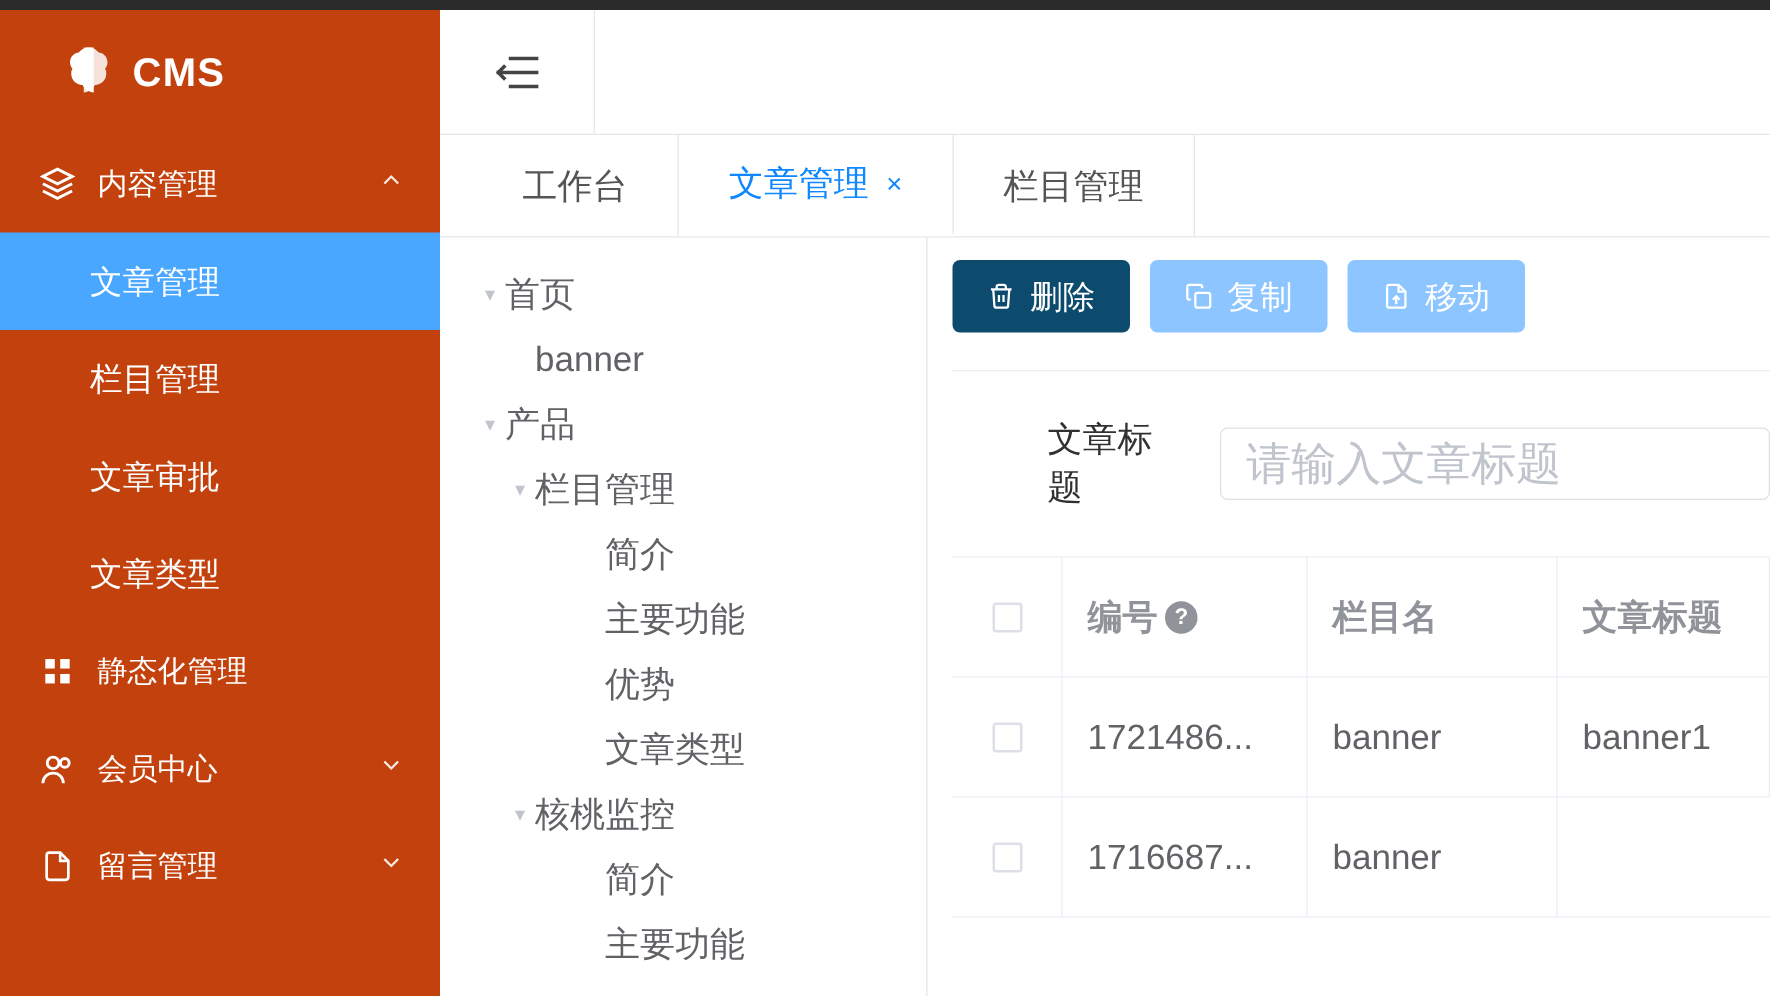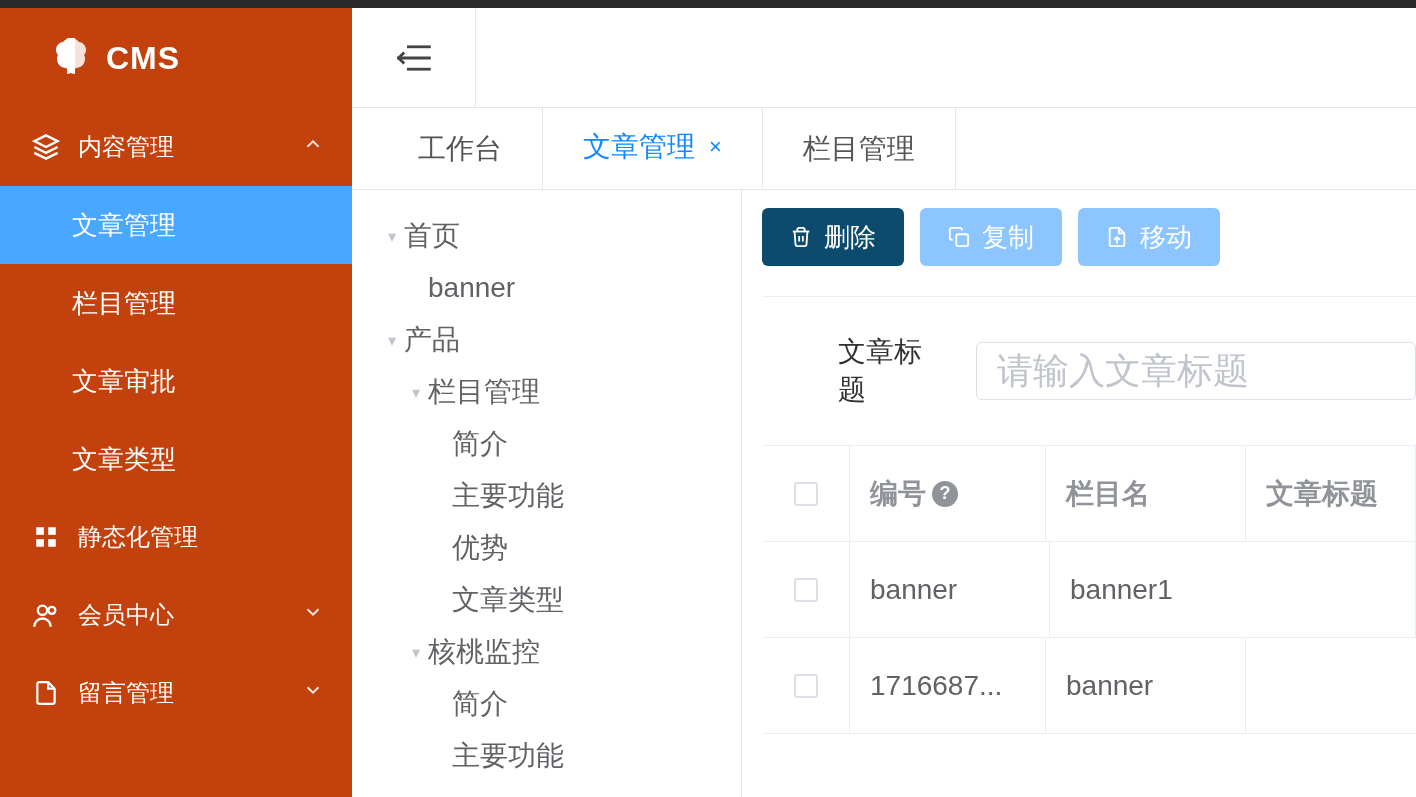--- a/index.html
+++ b/index.html
@@ -38,21 +38,21 @@
 
 .content { flex: 1; display: flex; overflow: hidden; }
 
 
 .tree-col { width: 390px; border-right: 1px solid #e6e6e6; padding: 20px 0 0 0; overflow-y: auto; }
 .tree-node { display: flex; align-items: center; height: 52px; font-size: 28px; color: #606266; cursor: pointer; padding-left: 0; }
 .tree-node .tri { width: 24px; display: inline-flex; justify-content: center; color: #c0c4cc; font-size: 16px; }
 .tree-node .tlabel { }
 .tree-indent-0 { padding-left: 28px; }
 .tree-indent-1 { padding-left: 52px; }
-.tree-indent-2 { padding-left: 76px; }
+.tree-indent-2 { padding-left: 108px; }
 
 
 .right-col { flex: 1; display: flex; flex-direction: column; padding: 18px 0 0 20px; overflow: hidden; }
 .actions { display: flex; gap: 16px; padding-bottom: 30px; border-bottom: 1px solid #ebeef5; }
 .btn { display: inline-flex; align-items: center; gap: 12px; height: 58px; padding: 0 28px; border-radius: 6px; font-size: 26px; color: #fff; cursor: pointer; border: none; }
 .btn.red { background: #0c4a6e; }
 .btn.blue { background: #8cc5ff; }
 .btn svg { width: 22px; height: 22px; stroke: #fff; stroke-width: 2; fill: none; }
 
 .filter-row { display: flex; align-items: center; padding: 36px 0 36px 76px; gap: 30px; }
@@ -287,20 +287,21 @@
                   <span>栏目名</span>
                 </div>
               <div class="cell c3">
                   <span>文章标题</span>
                 </div>
             </div>
             <div class="row">
               <div class="cell cb">
                   <div class="checkbox"></div>
                 </div>
+              <div class="cell c1">1721486...</div>
               <div class="cell c2">banner</div>
               <div class="cell c3">banner1</div>
             </div>
             <div class="row">
               <div class="cell cb">
                   <div class="checkbox"></div>
                 </div>
               <div class="cell c1">1716687...</div>
               <div class="cell c2">banner</div>
             </div>

